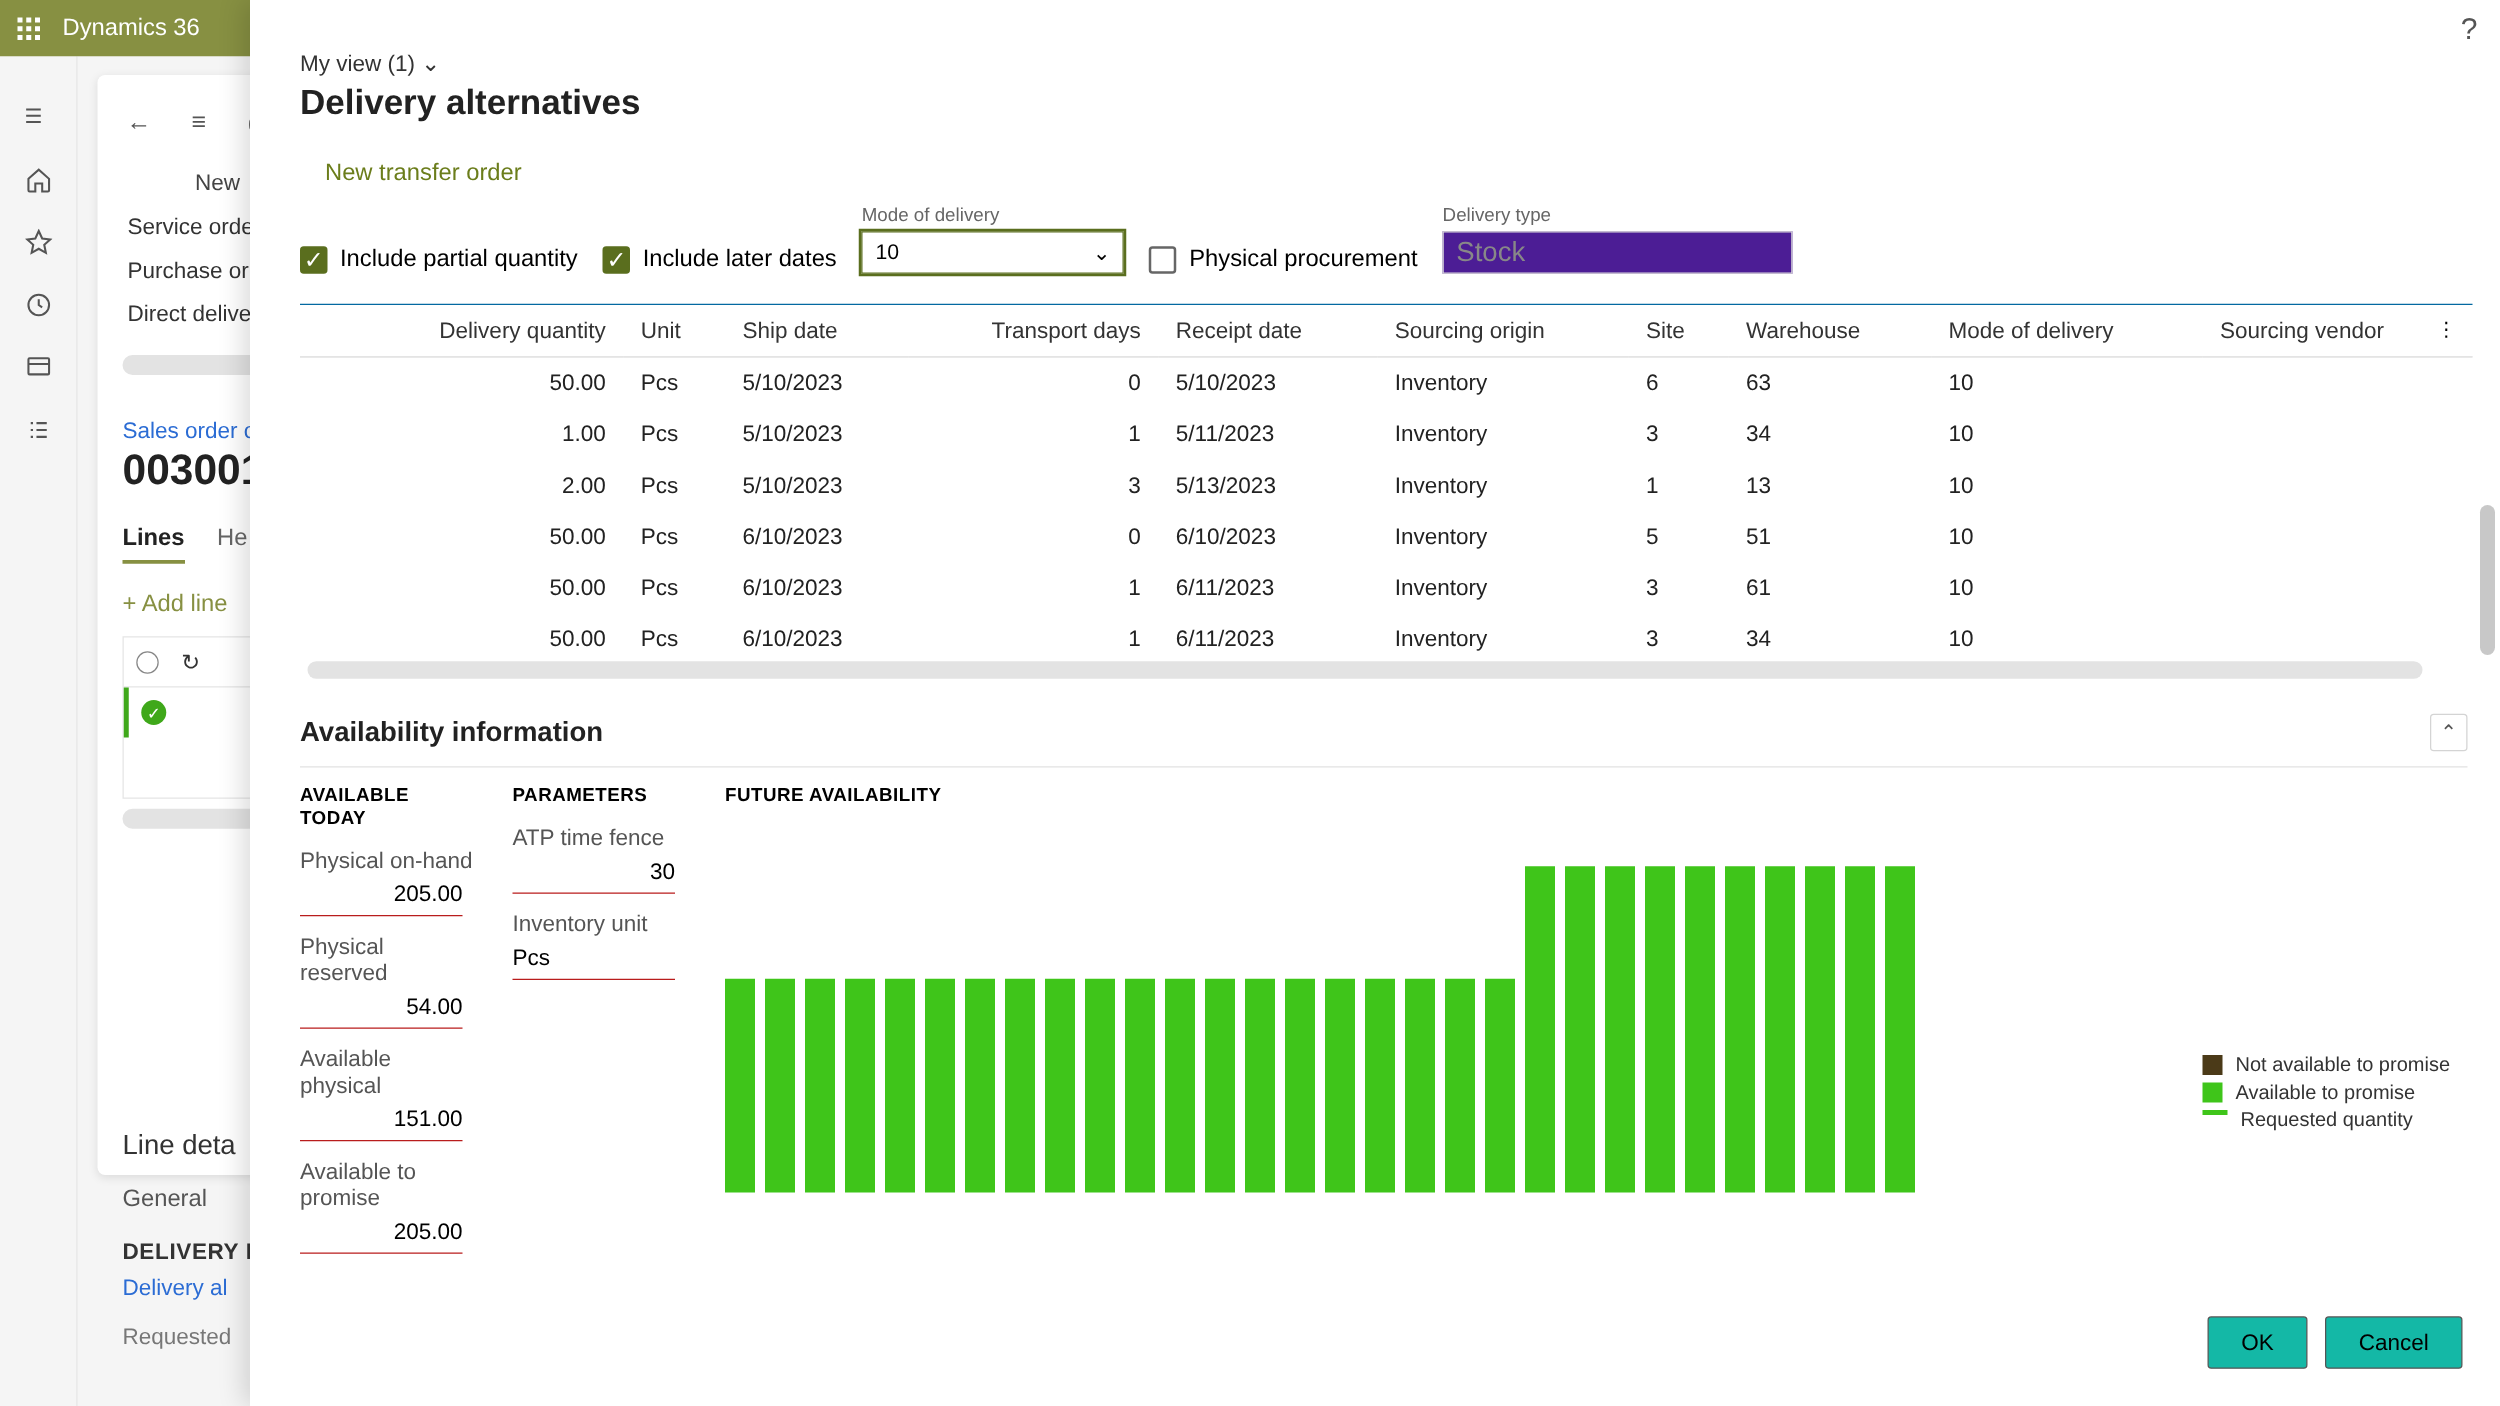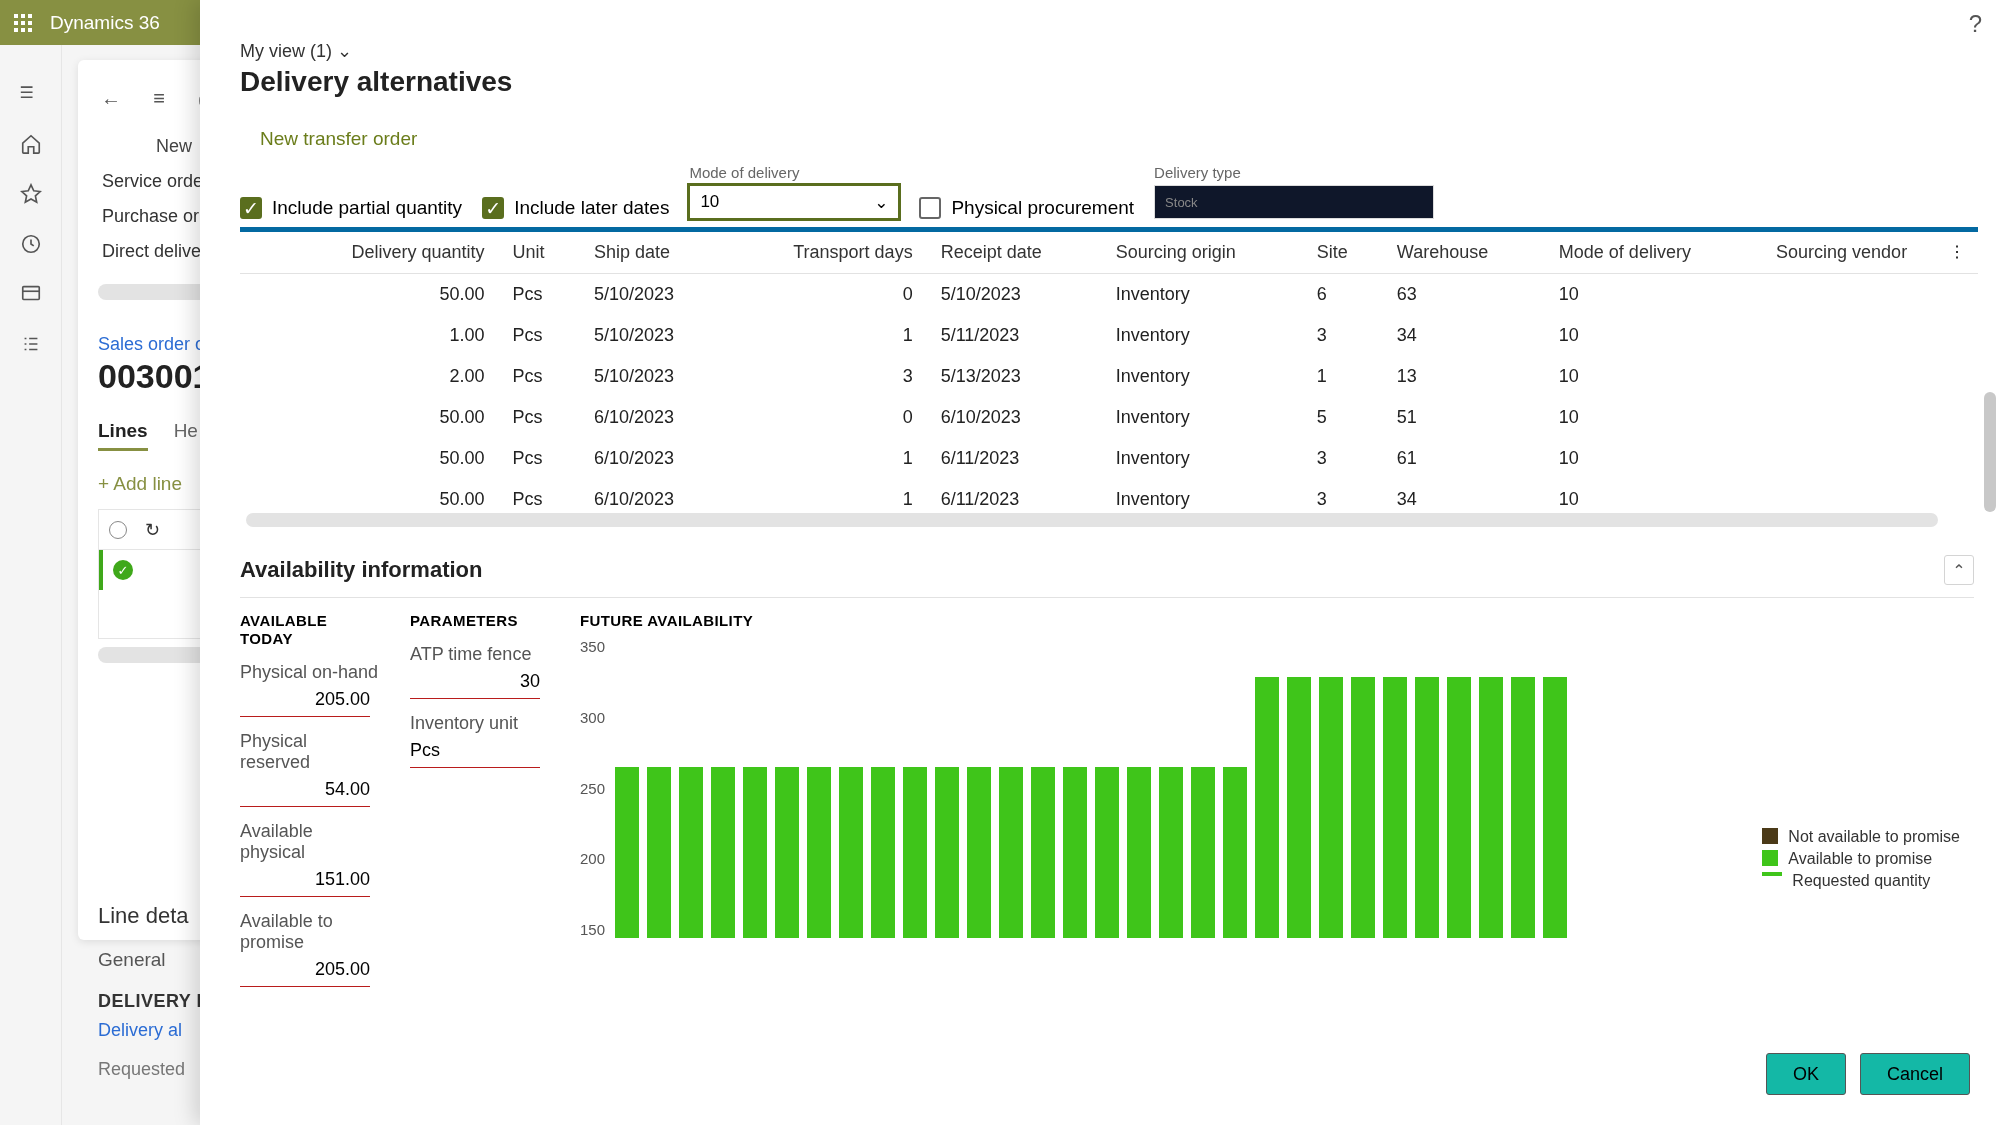--- a/index.html
+++ b/index.html
@@ -39,23 +39,23 @@
     .dtitle { font-size:28px; font-weight:600; margin-top:4px; color:#222; }
     .dnew  { color:#6b7d1b; margin-top:30px; margin-bottom:10px; cursor:pointer; font-size:19px; margin-left:20px; }
 
     .filters { display:flex; align-items:flex-end; gap:20px; margin-top:4px; }
     .chk { display:flex; align-items:center; gap:10px; font-size:19px; }
     .chkbox { width:22px; height:22px; border:2px solid #666; border-radius:3px; display:flex; align-items:center; justify-content:center; }
     .chkbox.checked { background:#5a6e1e; border-color:#5a6e1e; color:#fff; }
     .field { display:flex; flex-direction:column; }
     .field label { font-size:15px; color:#666; margin-bottom:4px; }
     .field .sel { width:210px; height:34px; border:1px solid #5a6e1e; outline:2px solid #5a6e1e; padding:0 10px; font-size:17px; display:flex; align-items:center; justify-content:space-between; background:#fff; }
-    .field .ro  { width:280px; height:34px; background:#0f172a; border:1px solid #dcdcdc; padding:0 10px; font-size:13px; display:flex; align-items:center; color:#888; }
-
-    .grid-wrap { margin-top:8px; margin-right:22px; position:relative; height:300px; border-top:5px solid #0369a1; }
+    .field .ro  { width:280px; height:34px; background:#4c1d95; border:1px solid #dcdcdc; padding:0 10px; font-size:22px; display:flex; align-items:center; color:#888; }
+
+    .grid-wrap { margin-top:24px; margin-right:22px; position:relative; height:300px; border-top:1px solid #0369a1; }
     table { width:100%; border-collapse:collapse; font-size:18px; }
     th { text-align:left; font-weight:400; color:#333; padding:10px 14px; border-bottom:1px solid #e2e2e2; white-space:nowrap; }
     td { padding:10px 14px; color:#222; white-space:nowrap; }
     th:first-child,td:first-child{width:40px;}
     .num { text-align:right; }
     .more-col { width:30px; text-align:center; cursor:pointer; }
     .hscroll-b { position:absolute; bottom:0; left:6px; right:40px; height:14px; background:#e3e3e3; border-radius:8px; }
     .vscroll-b { position:absolute; right:-18px; top:160px; width:12px; height:120px; background:#c8c8c8; border-radius:6px; }
 
     .sect-head { display:flex; justify-content:space-between; align-items:center; margin-top:28px; margin-right:26px; }
@@ -328,27 +328,20 @@
           <div class="fldval">30</div>
         </div>
       <div class="fld">
           <div class="fldlabel">Inventory unit</div>
           <div class="fldval left">Pcs</div>
         </div>
     </div>
     <div class="chartcol">
       <strong>FUTURE AVAILABILITY</strong>
       <div class="chart">
-        <div class="yaxis" id="yaxis">
-            <span>350</span>
-            <span>300</span>
-            <span>250</span>
-            <span>200</span>
-            <span>150</span>
-          </div>
         <div class="bars" id="bars">
             <div class="bar" style="height: 171.429px;"></div>
             <div class="bar" style="height: 171.429px;"></div>
             <div class="bar" style="height: 171.429px;"></div>
             <div class="bar" style="height: 171.429px;"></div>
             <div class="bar" style="height: 171.429px;"></div>
             <div class="bar" style="height: 171.429px;"></div>
             <div class="bar" style="height: 171.429px;"></div>
             <div class="bar" style="height: 171.429px;"></div>
             <div class="bar" style="height: 171.429px;"></div>

